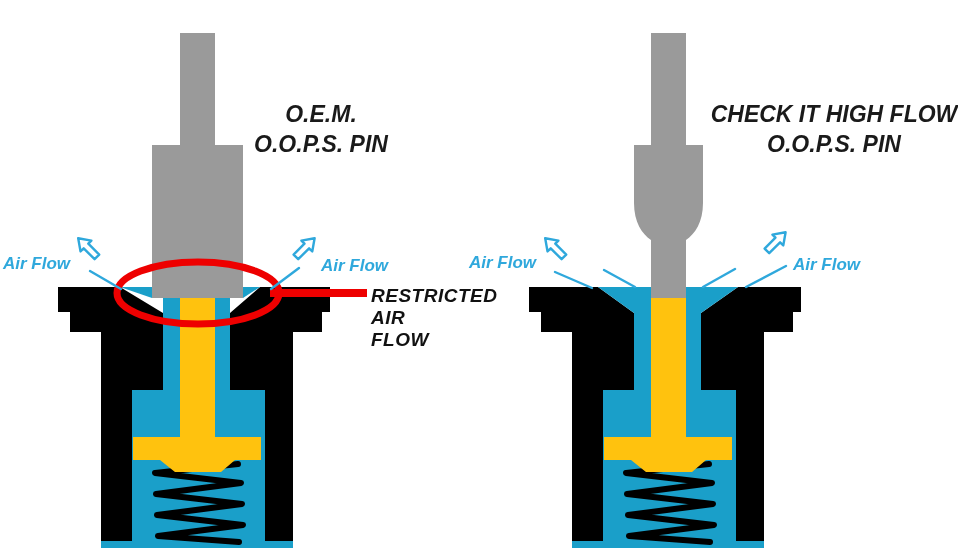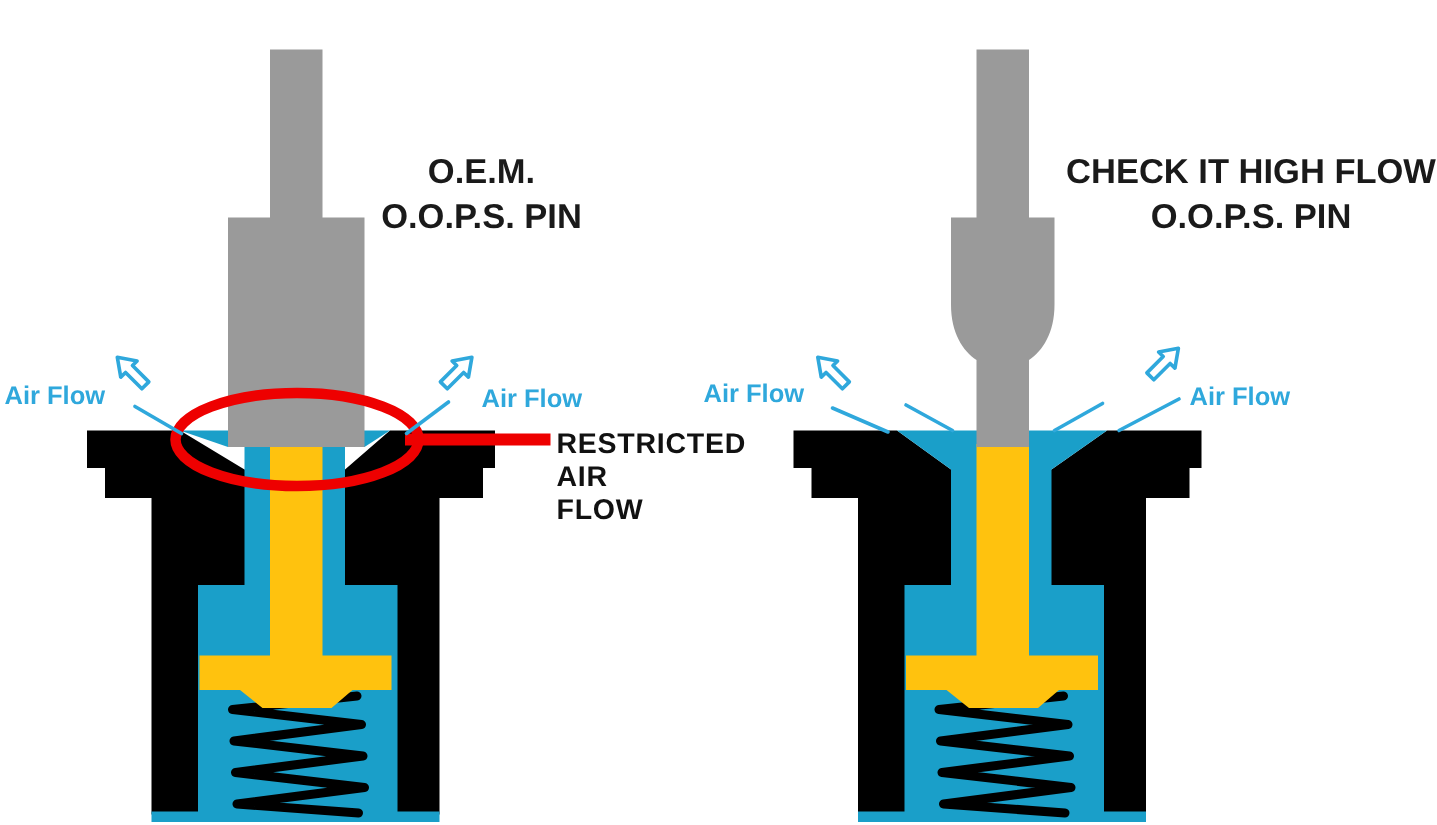--- a/index.html
+++ b/index.html
@@ -1,17 +1,17 @@
 <!DOCTYPE html>
 <html><head>
 <meta charset="utf-8">
 <style>
   html,body{margin:0;padding:0;background:#fff;}
   .stage{position:relative;width:958px;height:550px;background:#FFFFFF;overflow:hidden;
-         font-family:"Liberation Sans",sans-serif;}
+         font-family:"Liberation Sans",sans-serif;font-style:italic;}
   svg{display:block;}
   .fill-black{fill:#000000;}
   .fill-teal{fill:#1A9FC9;}
   .fill-yellow{fill:#FFC20E;}
   .fill-gray{fill:#9A9A9A;}
   .spring{stroke:#000000;stroke-width:6;fill:none;stroke-linejoin:round;stroke-linecap:round;}
   .red-ellipse{fill:none;stroke:#EE0000;stroke-width:7;}
   .red-line{stroke:#EE0000;stroke-width:8;}
   .flow-line{stroke:#2FA8DC;stroke-width:2.4;stroke-linecap:round;fill:none;}
   .arrow-outline{fill:#FFFFFF;stroke:#2FA8DC;stroke-width:2.2;stroke-linejoin:round;}

